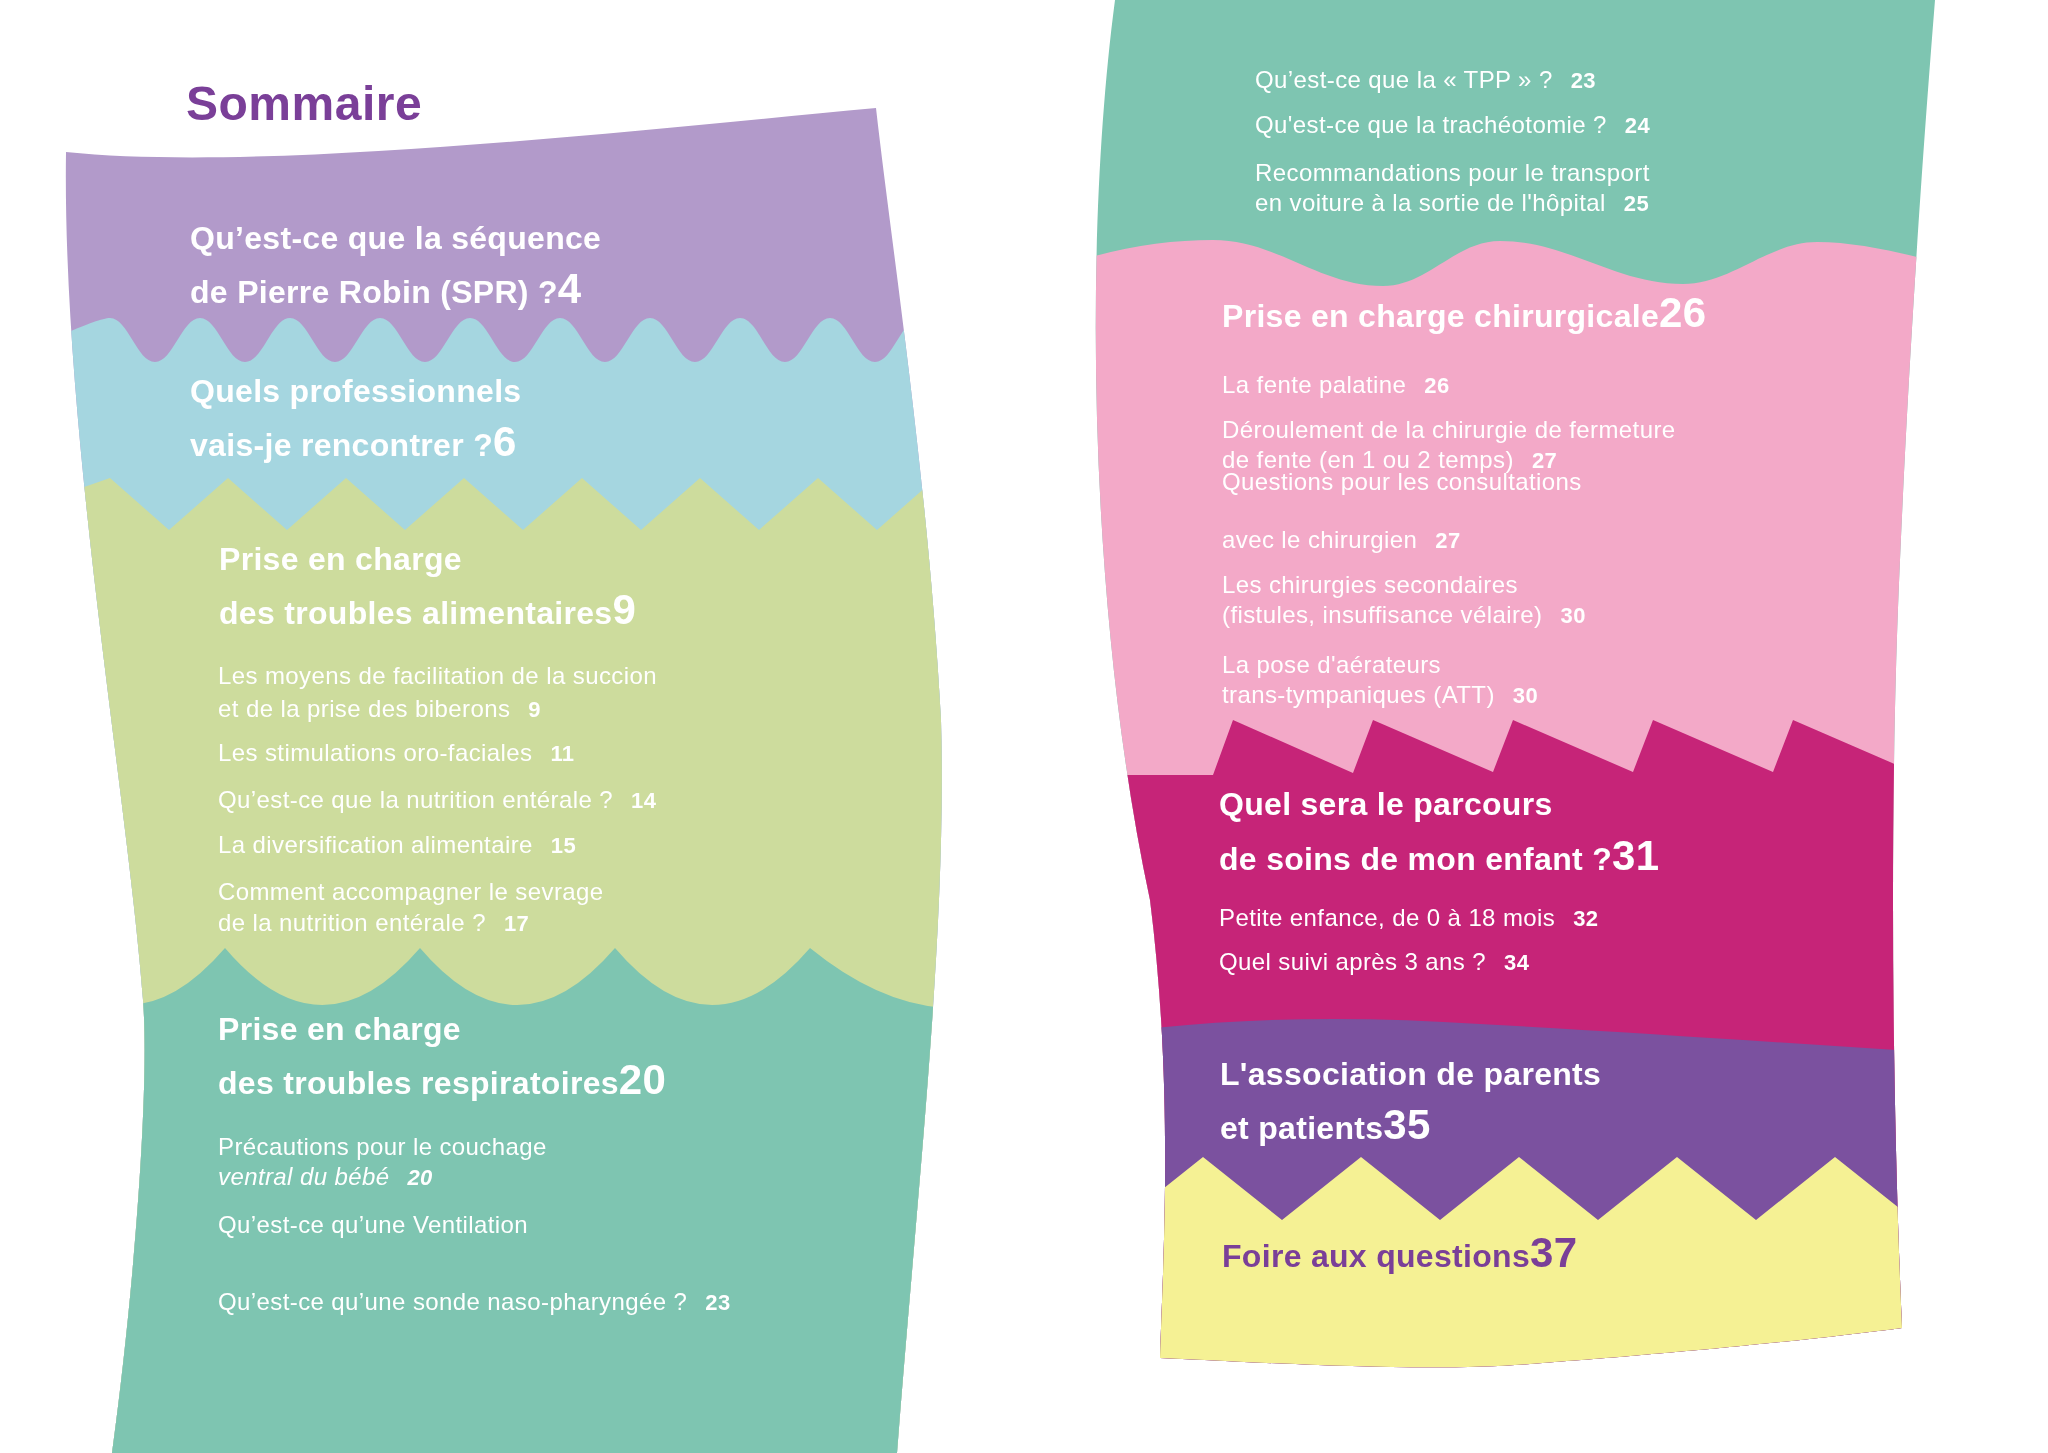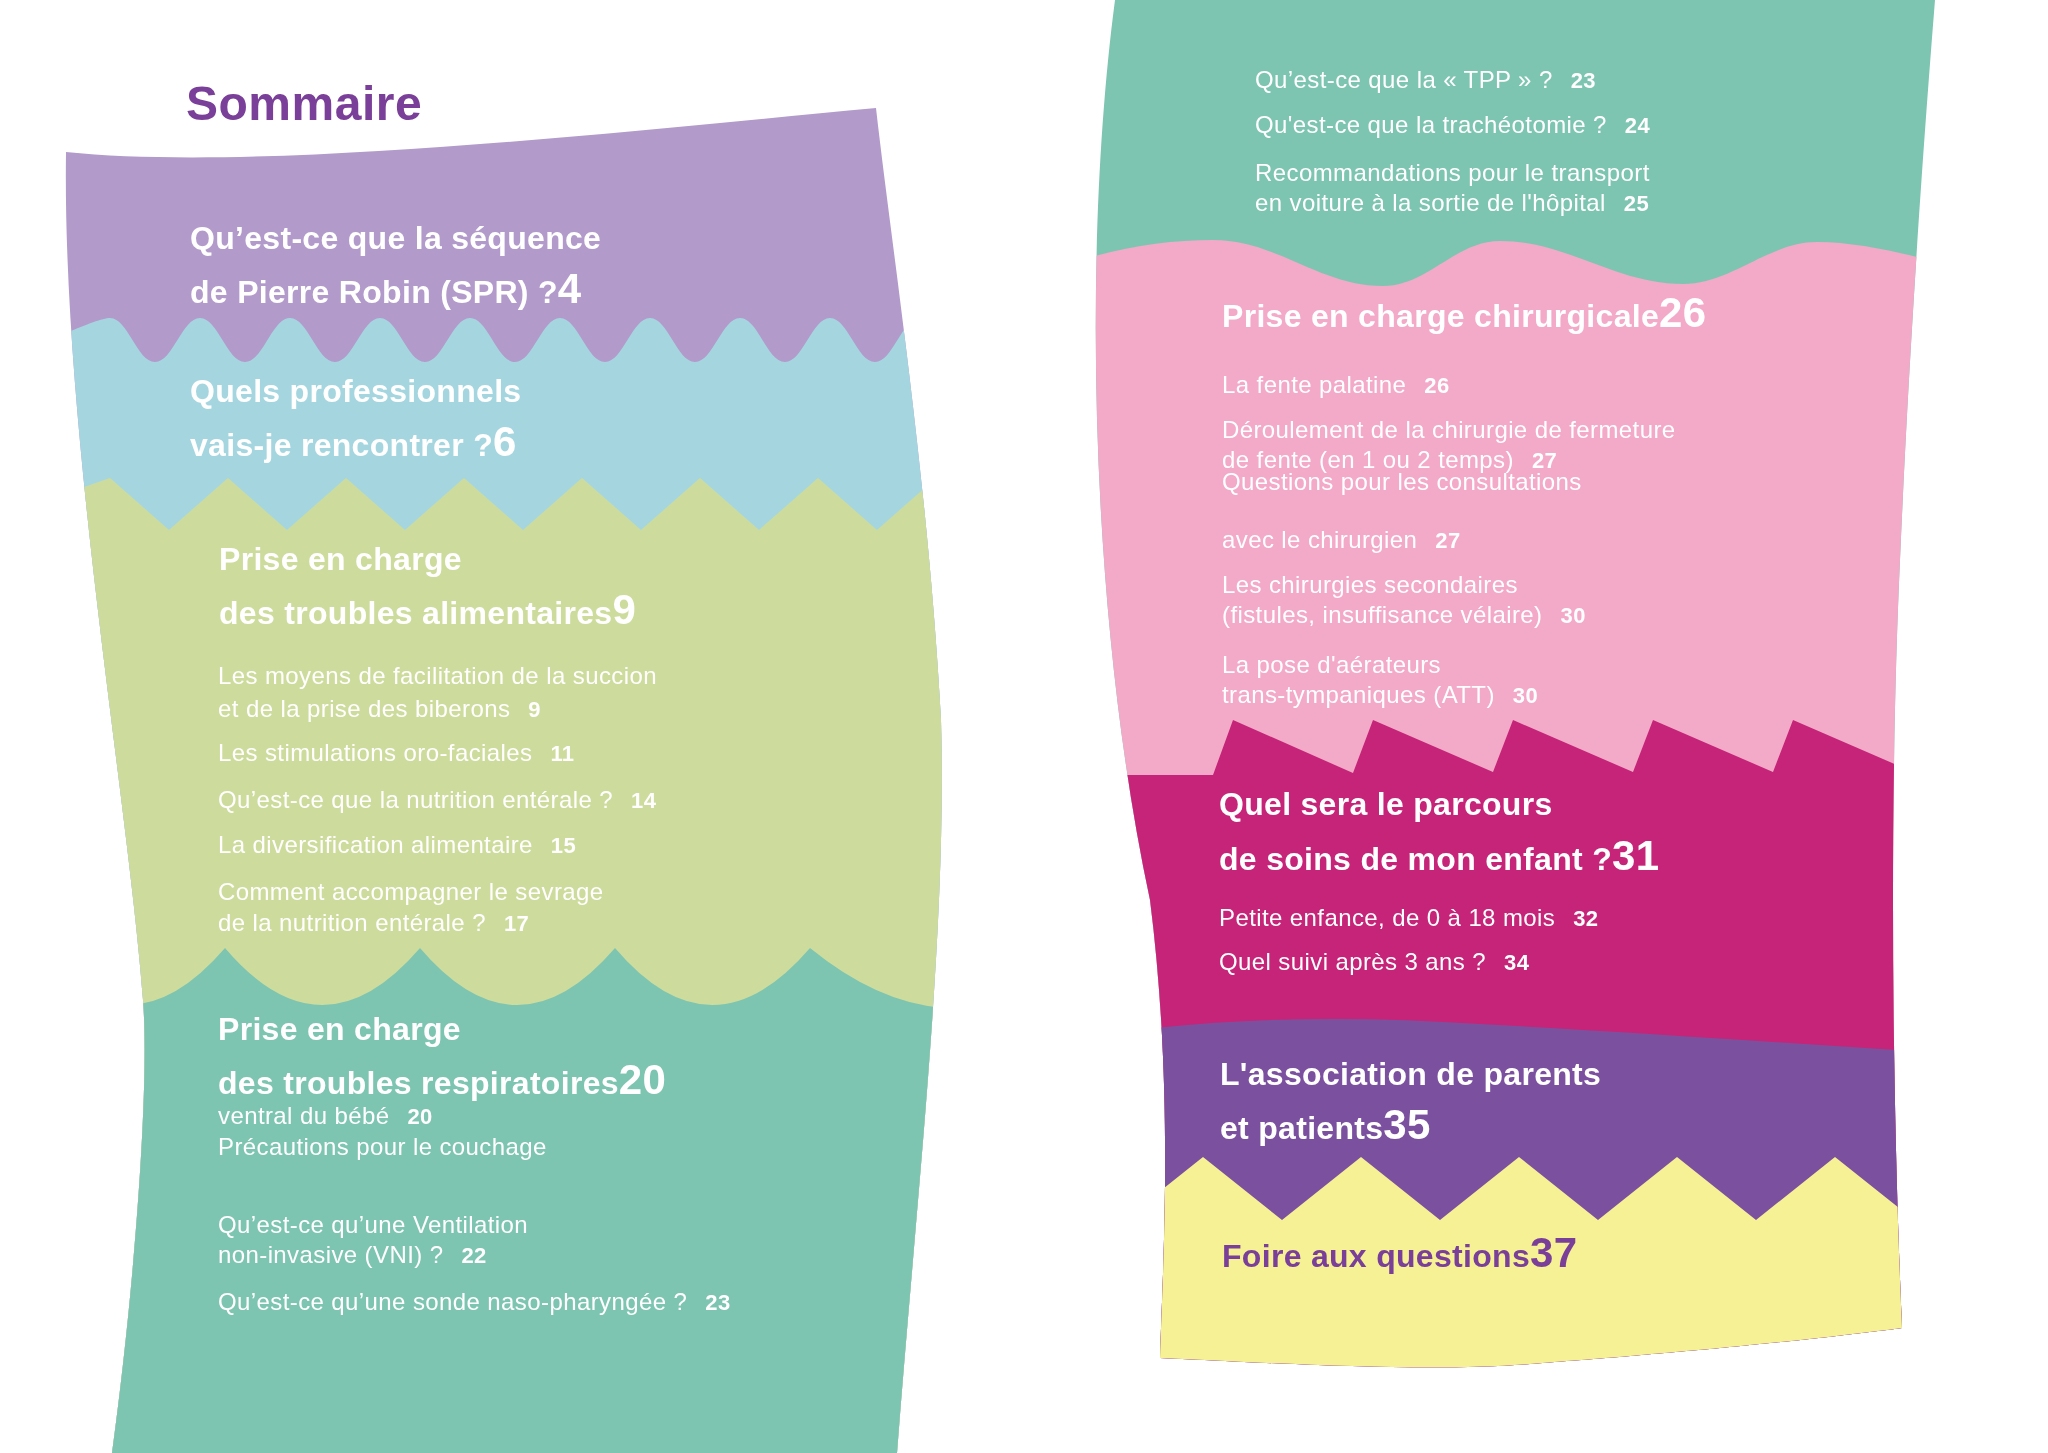--- a/index.html
+++ b/index.html
@@ -186,33 +186,28 @@
   </div>
   <div class="t fs-title" style="left:218px;top:1056px;width:580px;">
     <span>des troubles respiratoires</span>
     <span class="sp"></span>
     <span class="num-t">20</span>
   </div>
 
   <div class="t fs-item" style="left:218px;top:1133px;">
     <span>Précautions pour le couchage</span>
   </div>
-  <div class="t fs-item" style="left:218px;top:1102px;width:582px;">
+  <div class="t fs-item" style="left:218px;top:1163px;width:582px;font-style:italic;">
     <span>ventral du bébé</span>
     <span class="leader"></span>
     <span class="num-i">20</span>
   </div>
   <div class="t fs-item" style="left:218px;top:1211px;">
     <span>Qu’est-ce qu’une Ventilation</span>
   </div>
-  <div class="t fs-item" style="left:218px;top:1241px;width:582px;">
-    <span>non-invasive (VNI) ?</span>
-    <span class="leader"></span>
-    <span class="num-i">22</span>
-  </div>
   <div class="t fs-item" style="left:218px;top:1288px;width:582px;">
     <span>Qu’est-ce qu’une sonde naso-pharyngée ?</span>
     <span class="leader"></span>
     <span class="num-i">23</span>
   </div>
 
   <div class="t fs-item" style="left:1255px;top:66px;width:485px;">
     <span>Qu’est-ce que la « TPP » ?</span>
     <span class="leader"></span>
     <span class="num-i">23</span>

